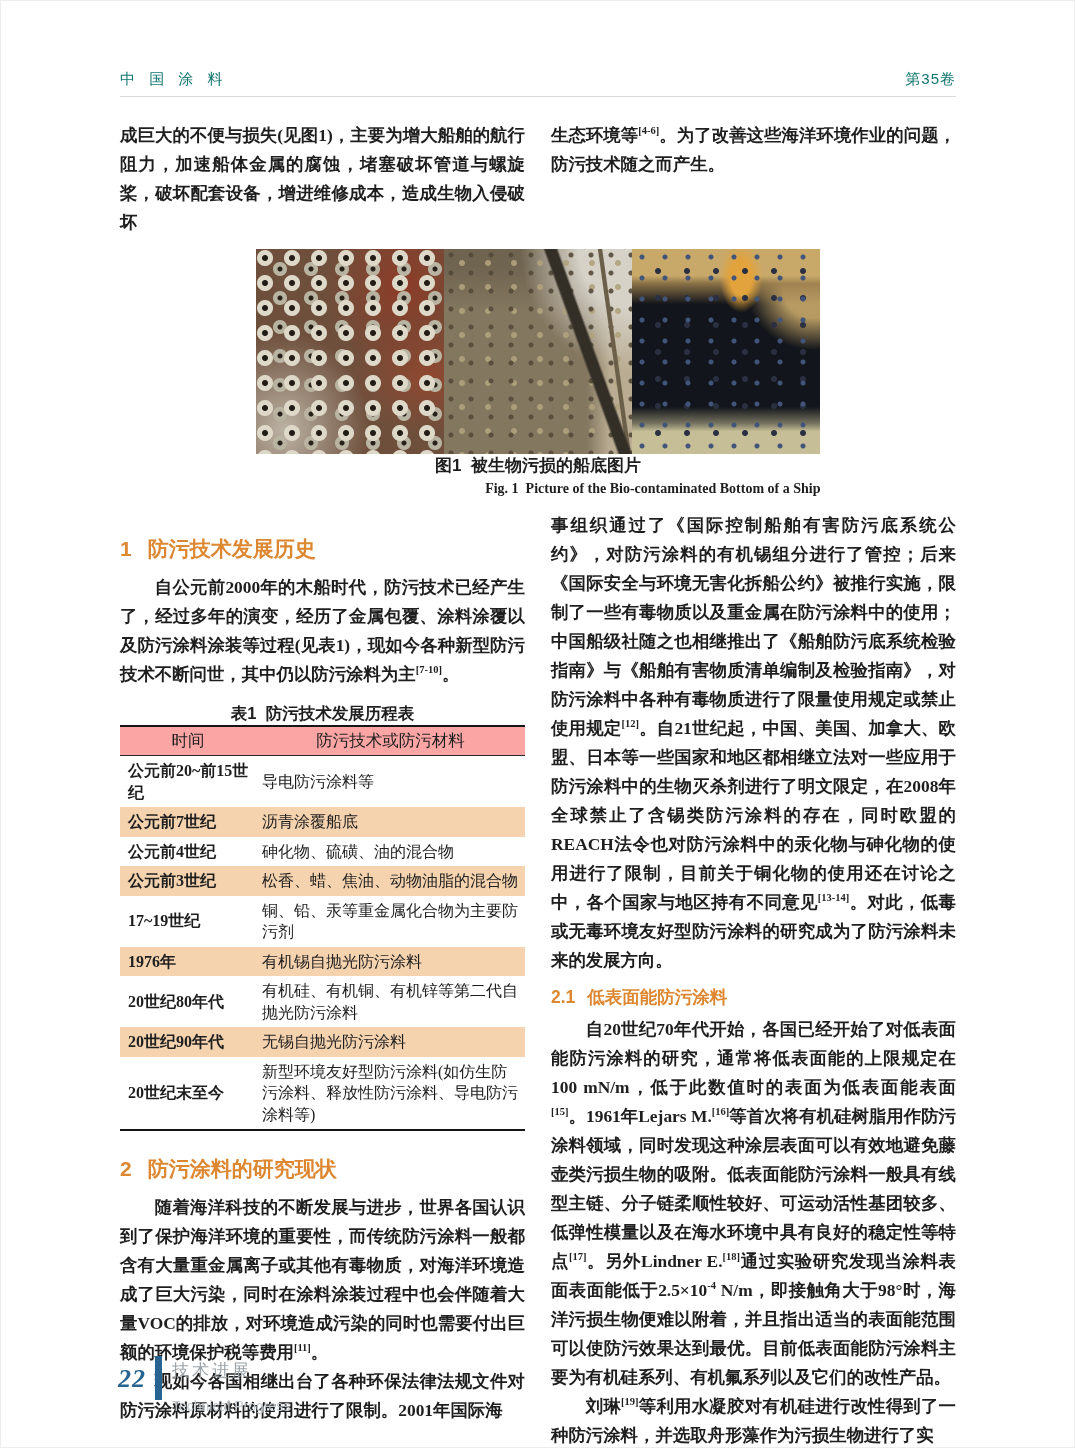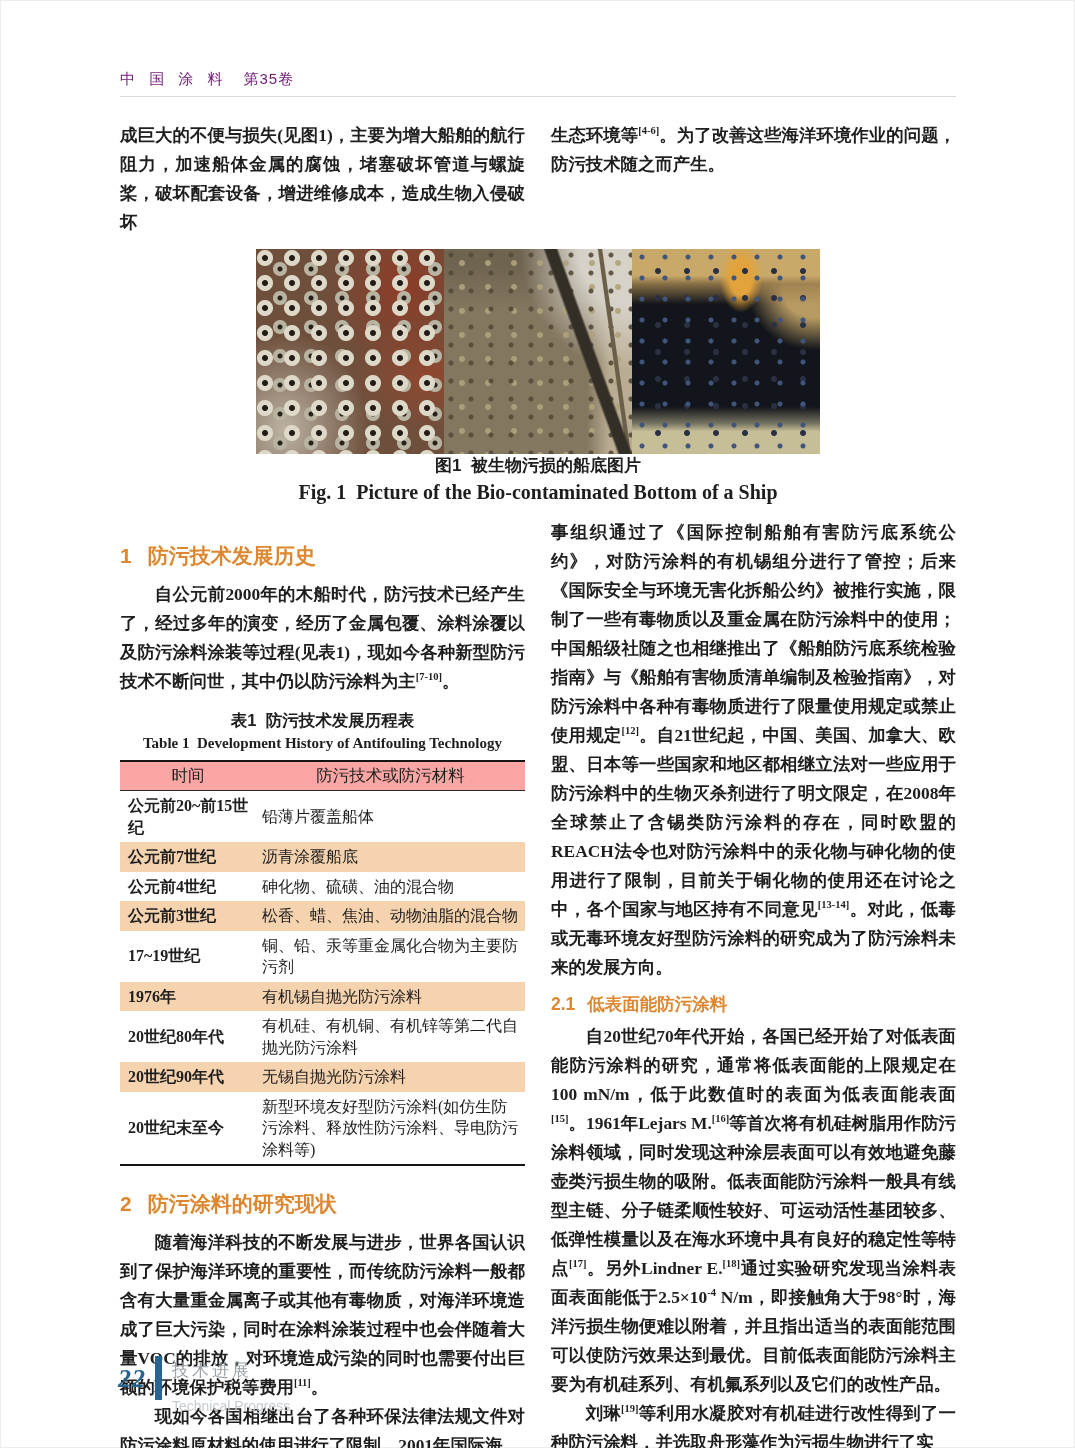--- a/index.html
+++ b/index.html
@@ -4,23 +4,23 @@
 <style>
   html,body{margin:0;padding:0;background:#ffffff;}
   .page{
     position:relative;width:1075px;height:1448px;background:#fff;overflow:hidden;
     font-family:"Liberation Serif","DejaVu Serif",serif;color:#1e1e1e;
     box-shadow:inset 0 0 0 1px #ededed;
   }
   .content{position:absolute;left:120px;top:0;width:836px;}
 
   
-  .page-header{display:flex;align-items:flex-end;
+  .page-header{display:flex;justify-content:space-between;align-items:flex-end;
     padding-top:70px;font-family:"Liberation Sans","DejaVu Sans",sans-serif;
-    font-size:15px;color:#701a75;gap:16px;}
+    font-size:15px;color:#0f766e;}
   .page-header .j{letter-spacing:5px;}
   .page-header .v{letter-spacing:1px;}
   .rule{border-top:1px solid #d8dbde;margin-top:7px;}
 
   
   .cols{display:flex;gap:26px;}
   .col{width:405px;}
   .cols.top{margin-top:24px;}
   .cols.bottom{margin-top:14px;}
 
@@ -62,21 +62,21 @@
       radial-gradient(circle at 10px 8px,#41547a 0 2px,rgba(0,0,0,0) 3px),
       radial-gradient(circle at 26px 22px,#2a3042 0 2.5px,rgba(0,0,0,0) 3.5px),
       radial-gradient(ellipse at 58% 14%,#e2a33c 0 7%,rgba(226,163,60,0) 14%),
       linear-gradient(180deg,#c9a969 0 13%,rgba(156,127,78,.85) 17%,rgba(0,0,0,0) 27%),
       radial-gradient(ellipse at 97% 20%,rgba(201,169,105,.9) 0 12%,rgba(0,0,0,0) 26%),
       linear-gradient(0deg,#c6be97 0 11%,rgba(198,190,151,.55) 15%,rgba(0,0,0,0) 23%);
     background-size:23px 21px,29px 27px,100% 100%,100% 100%,100% 100%,100% 100%;
   }
   .cap-zh{text-align:center;font-weight:bold;font-size:17px;
     font-family:"Liberation Sans","DejaVu Sans",sans-serif;white-space:pre-wrap;}
-  .cap-en{margin-top:4px;text-align:center;font-weight:bold;font-size:20px;white-space:pre-wrap;}
+  .cap-en{margin-top:4px;text-align:right;font-weight:bold;font-size:14px;white-space:pre-wrap;}
 
   
   .h1{margin:24px 0 10px;font-family:"Liberation Sans","DejaVu Sans",sans-serif;
     font-weight:bold;font-size:21px;color:#dd8731;}
   .h1 .num{margin-right:16px;}
   .h2{margin:10px 0 6px;font-family:"Liberation Sans","DejaVu Sans",sans-serif;
     font-weight:bold;font-size:17.5px;color:#dd8731;}
   .h2 .num{margin-right:12px;}
 
   
@@ -131,32 +131,31 @@
 
     <div class="cols bottom">
 
       <div class="col">
         <div class="h1">
           <span class="num">1</span><span>防污技术发展历史</span>
         </div>
         <p class="body indent"><span>自公元前2000年的木船时代，防污技术已经产生了，经过多年的演变，经历了金属包覆、涂料涂覆以及防污涂料涂装等过程(见表1)，现如今各种新型防污技术不断问世，其中仍以防污涂料为主</span><sup>[7-10]</sup><span>。</span></p>
 
         <div class="tbl-cap-zh">表1  防污技术发展历程表</div>
-        <div class="tbl-cap-en">Table 1  Development History of Antifouling Technology</div>
         <table>
           <thead>
             <tr>
               <th>时间</th>
               <th>防污技术或防污材料</th>
             </tr>
           </thead>
           <tbody>
               <tr>
                 <td class="t-time">公元前20~前15世纪</td>
-                <td class="t-tech">铅薄片覆盖船体</td>
+                <td class="t-tech">导电防污涂料等</td>
               </tr>
               <tr>
                 <td class="t-time">公元前7世纪</td>
                 <td class="t-tech">沥青涂覆船底</td>
               </tr>
               <tr>
                 <td class="t-time">公元前4世纪</td>
                 <td class="t-tech">砷化物、硫磺、油的混合物</td>
               </tr>
               <tr>

